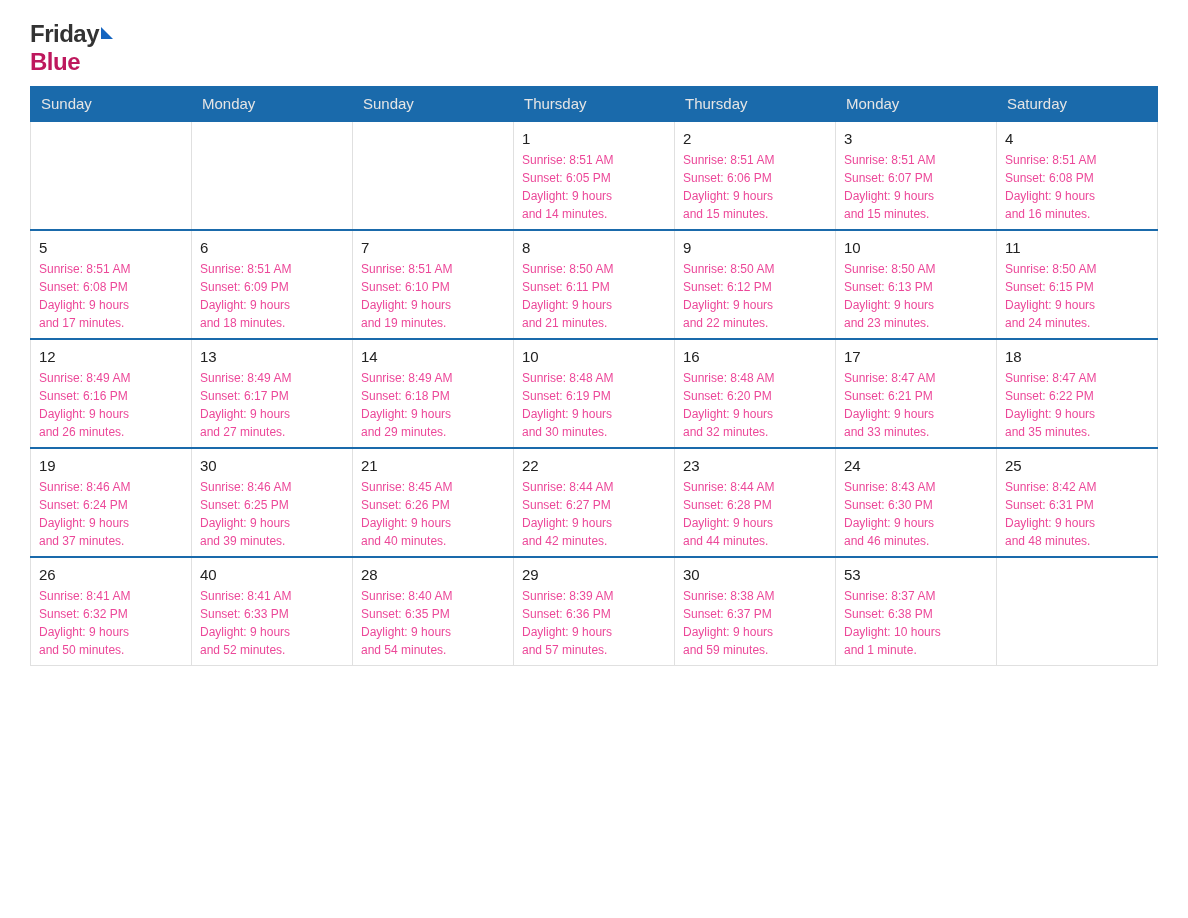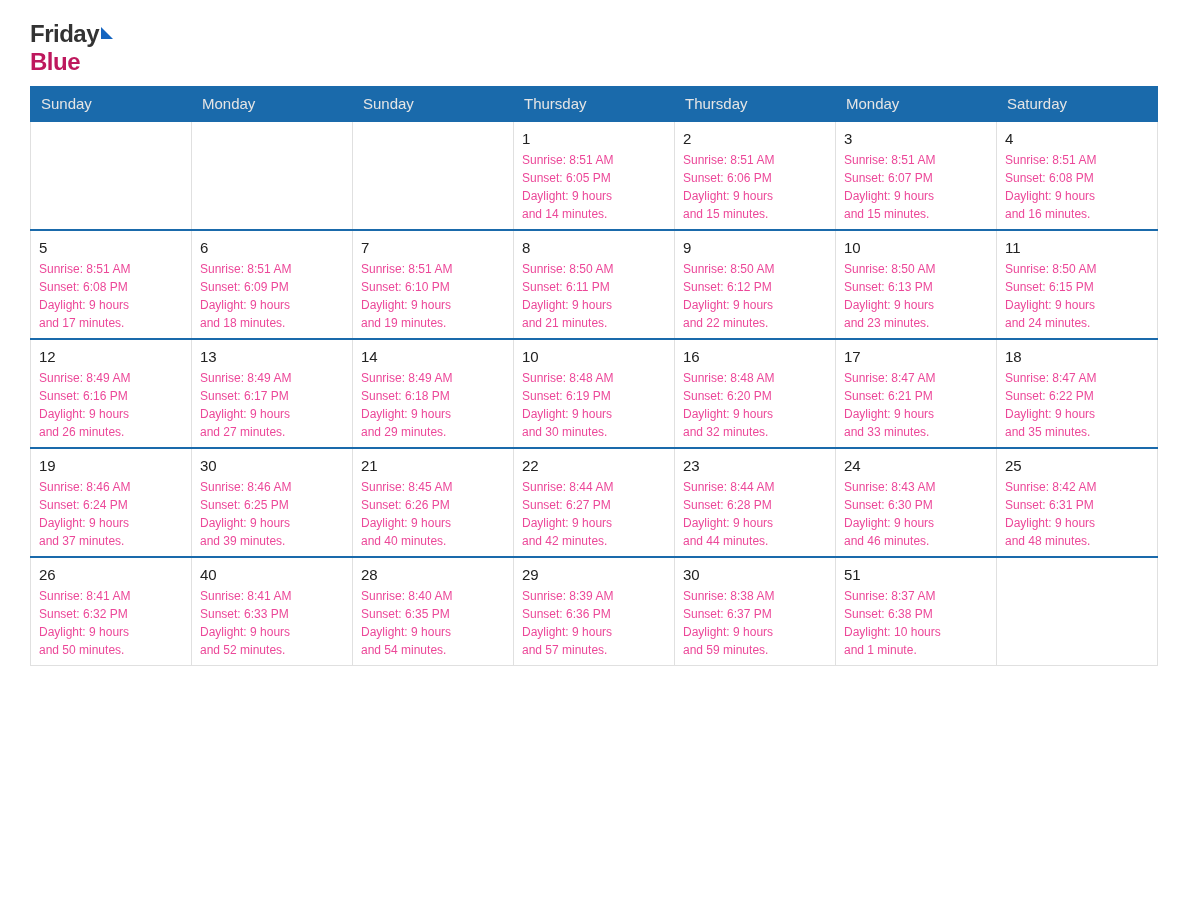--- a/index.html
+++ b/index.html
@@ -264,19 +264,19 @@
         </td>
         <td>
           <span class="day-num">29</span>
           <div class="day-info">Sunrise: 8:39 AM<br>Sunset: 6:36 PM<br>Daylight: 9 hours<br>and 57 minutes.</div>
         </td>
         <td>
           <span class="day-num">30</span>
           <div class="day-info">Sunrise: 8:38 AM<br>Sunset: 6:37 PM<br>Daylight: 9 hours<br>and 59 minutes.</div>
         </td>
         <td>
-          <span class="day-num">51</span>
+          <span class="day-num">53</span>
           <div class="day-info">Sunrise: 8:37 AM<br>Sunset: 6:38 PM<br>Daylight: 10 hours<br>and 1 minute.</div>
         </td>
         <td class="empty-cell"></td>
       </tr>
     </tbody>
 </table>
 
 </body></html>

